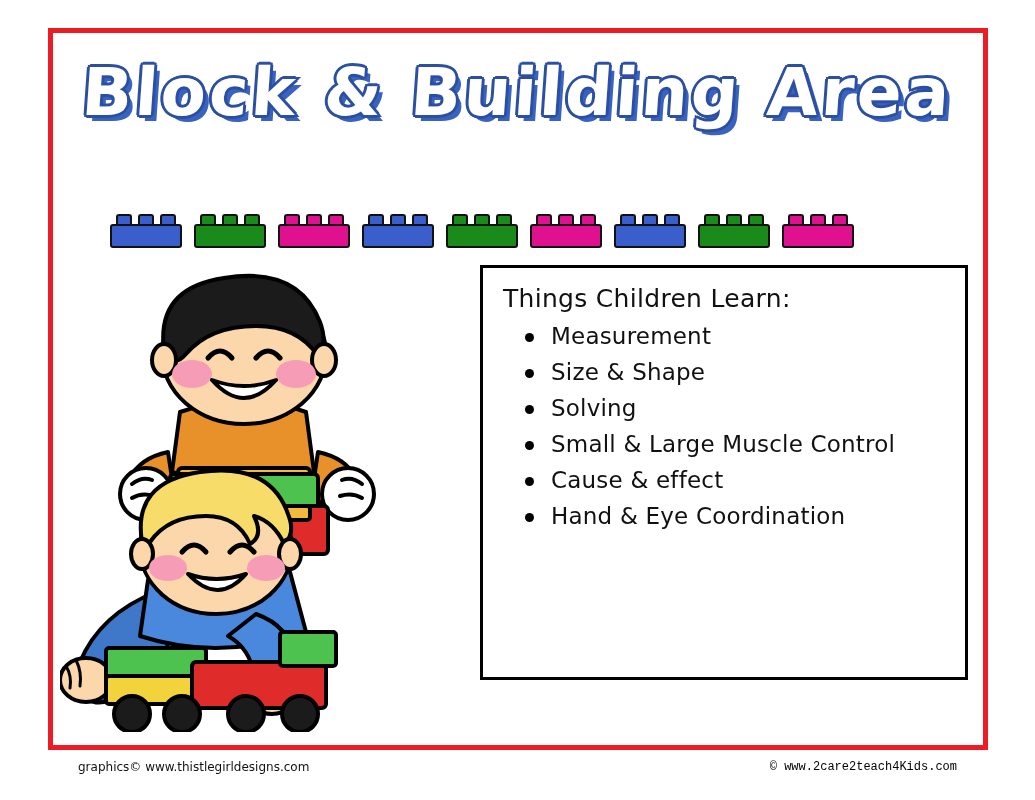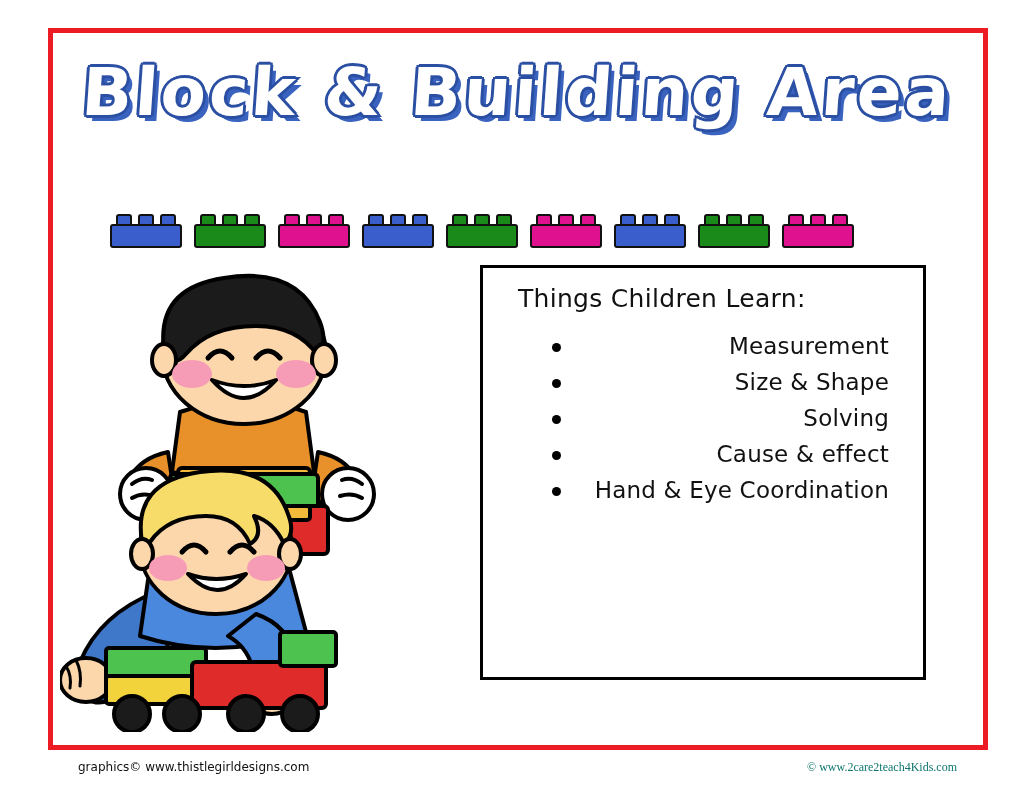--- a/index.html
+++ b/index.html
@@ -102,39 +102,38 @@
     top: 262px;
     width: 420px;
     height: 470px;
   }
 
   
   .learn-box {
     position: absolute;
     left: 480px;
     top: 265px;
-    width: 446px;
+    width: 488px;
     height: 415px;
     border: 3px solid #000000;
     box-sizing: border-box;
     background: #ffffff;
-    padding: 16px 18px 10px 33px;
+    padding: 16px 18px 10px 18px;
   }
   .learn-title {
     font-family: "DejaVu Sans", sans-serif;
     font-size: 25px;
     color: #111111;
     margin: 0 0 6px 2px;
     letter-spacing: 0.3px;
   }
   .learn-list {
     list-style: none;
-    margin: 16px;
+    margin: 4px;
     padding: 0 0 0 16px;
-    text-align: right;
   }
   .learn-list li {
     font-family: "DejaVu Sans", sans-serif;
     font-size: 23px;
     color: #111111;
     line-height: 1.0;
     padding: 6px 0 7px 30px;
     position: relative;
     letter-spacing: 0.2px;
   }
@@ -155,23 +154,23 @@
     left: 78px;
     top: 760px;
     font-family: "DejaVu Sans", sans-serif;
     font-size: 12px;
     color: #111111;
   }
   .credit-right {
     position: absolute;
     right: 78px;
     top: 760px;
-    font-family: Liberation Serif, serif;
+    font-family: Liberation Mono, monospace;
     font-size: 12px;
-    color: #0f766e;
+    color: #000000;
   }
 </style>
 </head>
 <body>
 
 <div class="poster">
   <div class="poster-border"></div>
 
   <div class="title-wrap">
     <div class="title">Block &amp; Building Area</div>
@@ -314,20 +313,21 @@
       </g>
     </svg>
   </div>
 
   <div class="learn-box">
     <div class="learn-title">Things Children Learn:</div>
     <ul class="learn-list">
       <li>Measurement</li>
       <li>Size &amp; Shape</li>
       <li>Solving</li>
+      <li>Small &amp; Large Muscle Control</li>
       <li>Cause &amp; effect</li>
       <li>Hand &amp; Eye Coordination</li>
     </ul>
   </div>
 
   <div class="credit-left">graphics© www.thistlegirldesigns.com</div>
   <div class="credit-right">© www.2care2teach4Kids.com</div>
 </div>
 
 </body></html>

